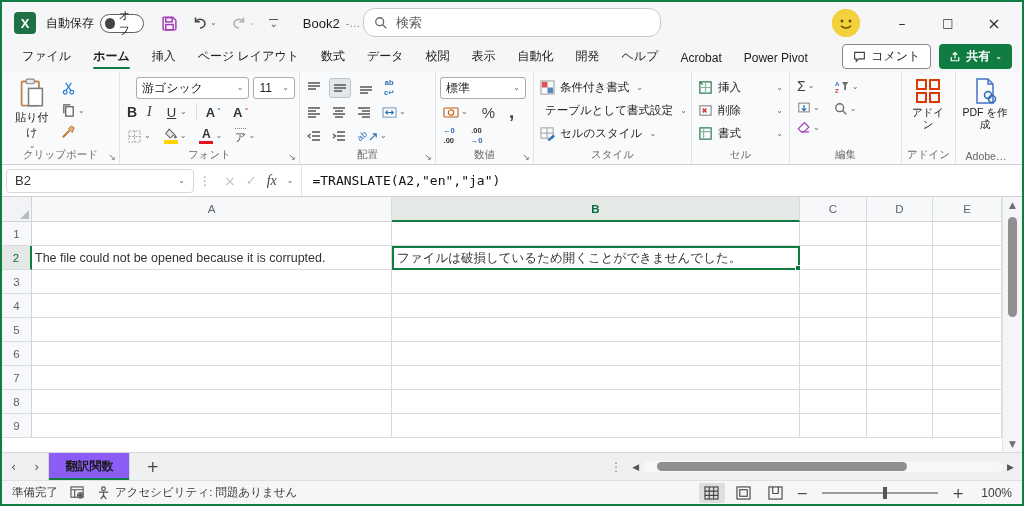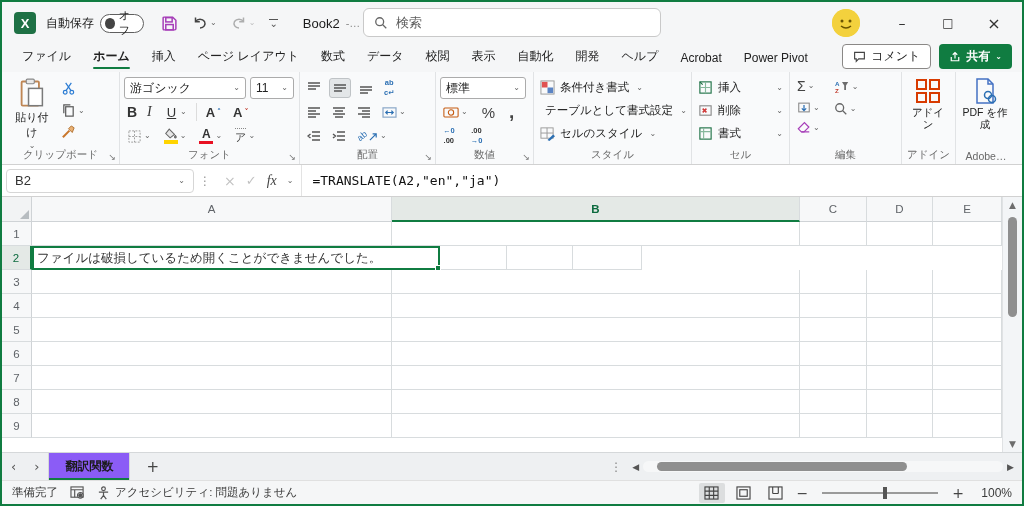--- a/index.html
+++ b/index.html
@@ -21,21 +21,21 @@
   .autosave{display:flex; align-items:center; gap:6px; font-size:12px; color:#222;}
   .toggle{width:44px; height:19px; border:1px solid #5f5f5f; border-radius:10px; background:#fff;
           display:flex; align-items:center; gap:4px; padding:0 4px; font-size:11px; color:#222;}
   .knob{width:11px; height:11px; border-radius:50%; background:#444;}
   .qat{display:flex; align-items:center; gap:8px; margin-left:14px;}
   .qat-btn{display:flex; align-items:center; gap:2px; padding:3px; border-radius:4px; cursor:default;}
   .disabled{opacity:.4;}
   .doc-title{font-size:13px; color:#1b1b1b; margin-left:22px; display:flex; align-items:center; gap:6px;}
   .doc-suffix{color:#8a8a8a; font-size:11px;}
   .searchbox{position:absolute; left:50%; top:6px; transform:translateX(-50%); width:298px; height:29px;
-             background:#fff; border:1px solid #c9c9c9; border-radius:6px; display:flex; align-items:center;
+             background:#fff; border:1px solid #c9c9c9; border-radius:12px; display:flex; align-items:center;
              padding:0 10px; gap:8px; font-size:13px; color:#5a5a5a;}
   .tb-right{margin-left:auto; display:flex; align-items:center; gap:2px;}
   .avatar{width:28px; height:28px; border-radius:50%; background:#f3d13d; margin-right:18px; position:relative; overflow:hidden;}
   .win-btn{width:44px; height:34px; display:flex; align-items:center; justify-content:center; font-size:14px; color:#333;}
 
   
   .tabrow{height:28px; display:flex; align-items:flex-end; padding:0 10px; gap:2px; flex:0 0 auto;}
   .rtab{font-size:12px; padding:5px 10px 7px; color:#222; white-space:nowrap; position:relative;}
   .rtab.active{font-weight:bold;}
   .rtab.active::after{content:""; position:absolute; left:10px; right:10px; bottom:3px; height:2.5px;
@@ -254,21 +254,21 @@
             </svg>
           </span>
         </div>
       </div>
       <span class="rgroup-label">クリップボード</span>
       <span class="launcher glyph">↘</span>
     </div>
 
     <div class="rgroup" style="width:180px;">
       <div class="srow">
-        <span class="select" style="width:122px;">
+        <span class="select" style="width:122px;margin-left:12px;">
           <span>游ゴシック</span>
           <span class="chev glyph">⌄</span>
         </span>
         <span class="select" style="width:44px;">
           <span>11</span>
           <span class="chev glyph">⌄</span>
         </span>
       </div>
       <div class="srow" style="gap:6px;">
         <span class="sbtn blet">B</span>
@@ -578,20 +578,21 @@
         <div class="rhdr">1</div>
         <div class="cell" style="width:360px;"></div>
         <div class="cell" style="width:408px;"></div>
         <div class="cell" style="width:67px;"></div>
         <div class="cell" style="width:66px;"></div>
         <div class="cell" style="width:69px;"></div>
       </div>
 
       <div class="grid-row">
         <div class="rhdr sel">2</div>
+        <div class="cell" style="width:360px;">The file could not be opened because it is corrupted.</div>
         <div class="cell b2sel" style="width:408px;">
           <span>ファイルは破損しているため開くことができませんでした。</span>
           <span class="fill-handle"></span>
         </div>
         <div class="cell" style="width:67px;"></div>
         <div class="cell" style="width:66px;"></div>
         <div class="cell" style="width:69px;"></div>
       </div>
 
       <div class="grid-row">

